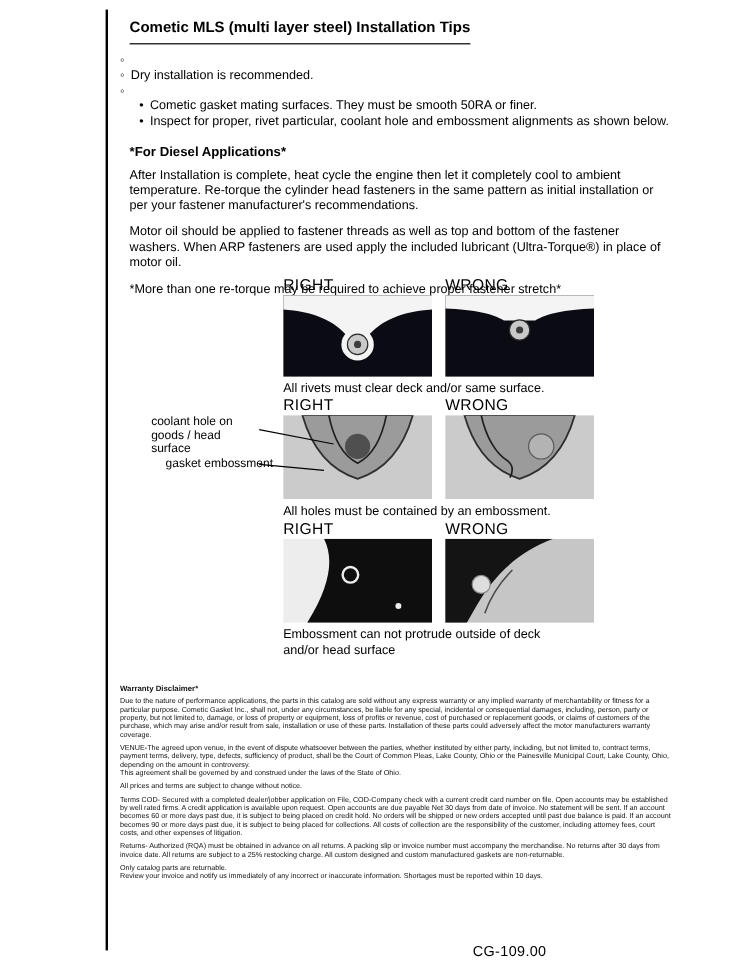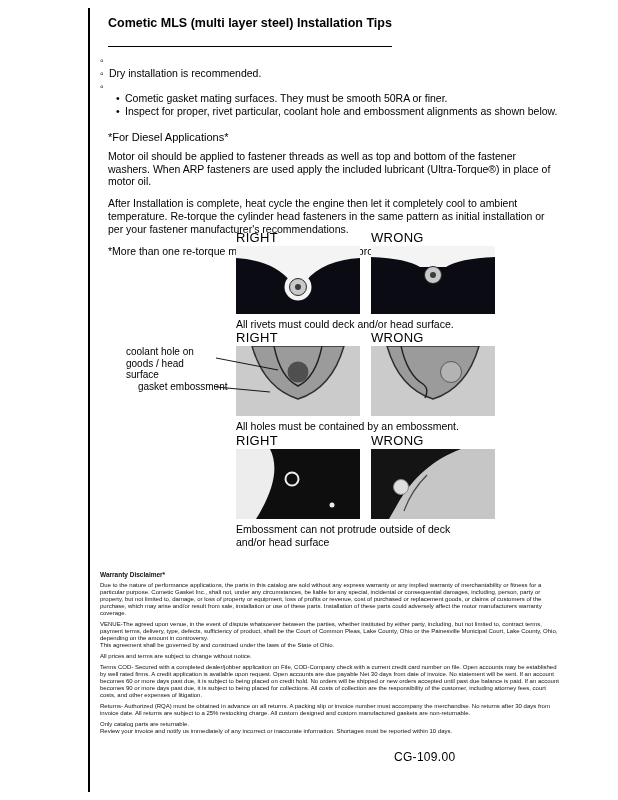--- a/index.html
+++ b/index.html
@@ -3,26 +3,26 @@
 <meta charset="utf-8">
 <style>
   *{margin:0;padding:0;box-sizing:border-box}
   html,body{width:618px;height:800px;background:#fff;overflow:hidden}
   body{font-family:"Liberation Sans","DejaVu Sans",sans-serif;color:#000;position:relative}
   .abs{position:absolute}
   .left-rule{position:absolute;left:88px;top:8px;width:2px;height:784px;background:#000}
 
   .intro{left:100px;top:16px;width:462px;font-size:10.5px;line-height:12.8px}
   .title{display:inline-block;margin-left:8px;font-size:12.5px;line-height:14px;font-weight:bold;
-         border-bottom:1.6px solid #000;padding-bottom:16px;margin-bottom:7px}
+         border-bottom:1.6px solid #000;padding-bottom:6px;margin-bottom:7px}
   .bullets{list-style:none}
   .bullets li{display:flex}
   .mk{width:9px;flex:0 0 9px}
   .subs{margin-left:16px}
-  .diesel-h{font-size:11px;font-weight:normal;margin:13px 0 6px 8px}
+  .diesel-h{font-size:11px;font-weight:bold;margin:13px 0 6px 8px}
   .para{margin:0 0 9px 8px;width:448px}
   .note{margin:3px 0 0 8px}
 
   .figure{left:100px;width:400px}
   #fig1{top:230px}
   #fig2{top:330px}
   #fig3{top:433px}
   .labels{display:flex;gap:11px;margin-left:136px}
   .flabel{width:124px;text-align:left;font-size:13px;letter-spacing:.3px}
   .panels{display:flex;gap:11px;margin-left:136px;margin-top:1px}
@@ -32,21 +32,21 @@
   .callout{position:absolute;font-size:10px;line-height:11.5px;text-align:left}
   #callout-top{left:26px;top:16px;width:88px}
   #callout-bottom{left:38px;top:51px;width:92px}
   .lines-overlay{position:absolute;left:0;top:0;pointer-events:none}
 
   .warranty{left:100px;top:571px;width:462px;font-size:6px;line-height:7px;color:#111}
   .warranty h3{font-size:6.5px;font-weight:bold;margin-bottom:4px}
   .wp{margin:0 0 4px}
   .wp.tight{margin-bottom:0}
 
-  .footer{left:394px;top:750px;font-size:12px;letter-spacing:.3px}
+  .footer{left:394px;top:786px;font-size:12px;letter-spacing:.3px}
 </style>
 </head>
 <body>
 
 <div class="page">
   <div class="left-rule"></div>
 
   <section class="intro abs">
     <h1 class="title">Cometic MLS (multi layer steel) Installation Tips</h1>
     <ul class="bullets">
@@ -65,22 +65,22 @@
       <li>
         <span class="mk">•</span>
         <span>Cometic gasket mating surfaces.  They must be smooth 50RA or finer.</span>
       </li>
       <li>
         <span class="mk">•</span>
         <span>Inspect for proper, rivet particular, coolant hole and embossment alignments as shown below.</span>
       </li>
     </ul>
     <h2 class="diesel-h">*For Diesel Applications*</h2>
+    <p class="para">After Installation is complete, heat cycle the engine then let it completely cool to ambient temperature. Re-torque the cylinder head fasteners in the same pattern as initial installation or per your fastener manufacturer's recommendations.</p>
     <p class="para">Motor oil should be applied to fastener threads as well as top and bottom of the fastener washers. When ARP fasteners are used apply the included lubricant (Ultra-Torque®) in place of motor oil.</p>
-    <p class="para">After Installation is complete, heat cycle the engine then let it completely cool to ambient temperature. Re-torque the cylinder head fasteners in the same pattern as initial installation or per your fastener manufacturer's recommendations.</p>
     <p class="note">*More than one re-torque may be required to achieve proper fastener stretch*</p>
   </section>
 
   <section class="figure abs" id="fig1">
     <div class="labels">
       <span class="flabel">RIGHT</span>
       <span class="flabel">WRONG</span>
     </div>
     <div class="panels">
       <svg width="124" height="68" viewBox="0 0 124 68">
@@ -90,21 +90,21 @@
         <circle cx="62" cy="41" r="8.5" fill="#c9c9c9" stroke="#2a2a2a" stroke-width="1"></circle>
         <circle cx="62" cy="41" r="3" fill="#3c3c3c"></circle>
       </svg>
       <svg width="124" height="68" viewBox="0 0 124 68">
         <rect width="124" height="68" fill="#0b0b13"></rect>
         <path d="M0,0 H124 V11 C99,12 84,15.5 75,21 L49,21 C40,15.5 25,12 0,11 Z" fill="#f4f4f4"></path>
         <circle cx="62" cy="29" r="8.5" fill="#c9c9c9" stroke="#2a2a2a" stroke-width="1"></circle>
         <circle cx="62" cy="29" r="3" fill="#3c3c3c"></circle>
       </svg>
     </div>
-    <div class="caption">All rivets must could deck and/or head surface.</div>
+    <div class="caption">All rivets must clear deck and/or same surface.</div>
   </section>
 
   <section class="figure abs" id="fig2">
     <div class="labels">
       <span class="flabel">RIGHT</span>
       <span class="flabel">WRONG</span>
     </div>
     <div class="panels">
       <svg width="124" height="70" viewBox="0 0 124 70">
         <rect width="124" height="70" fill="#cbcbcb"></rect>

